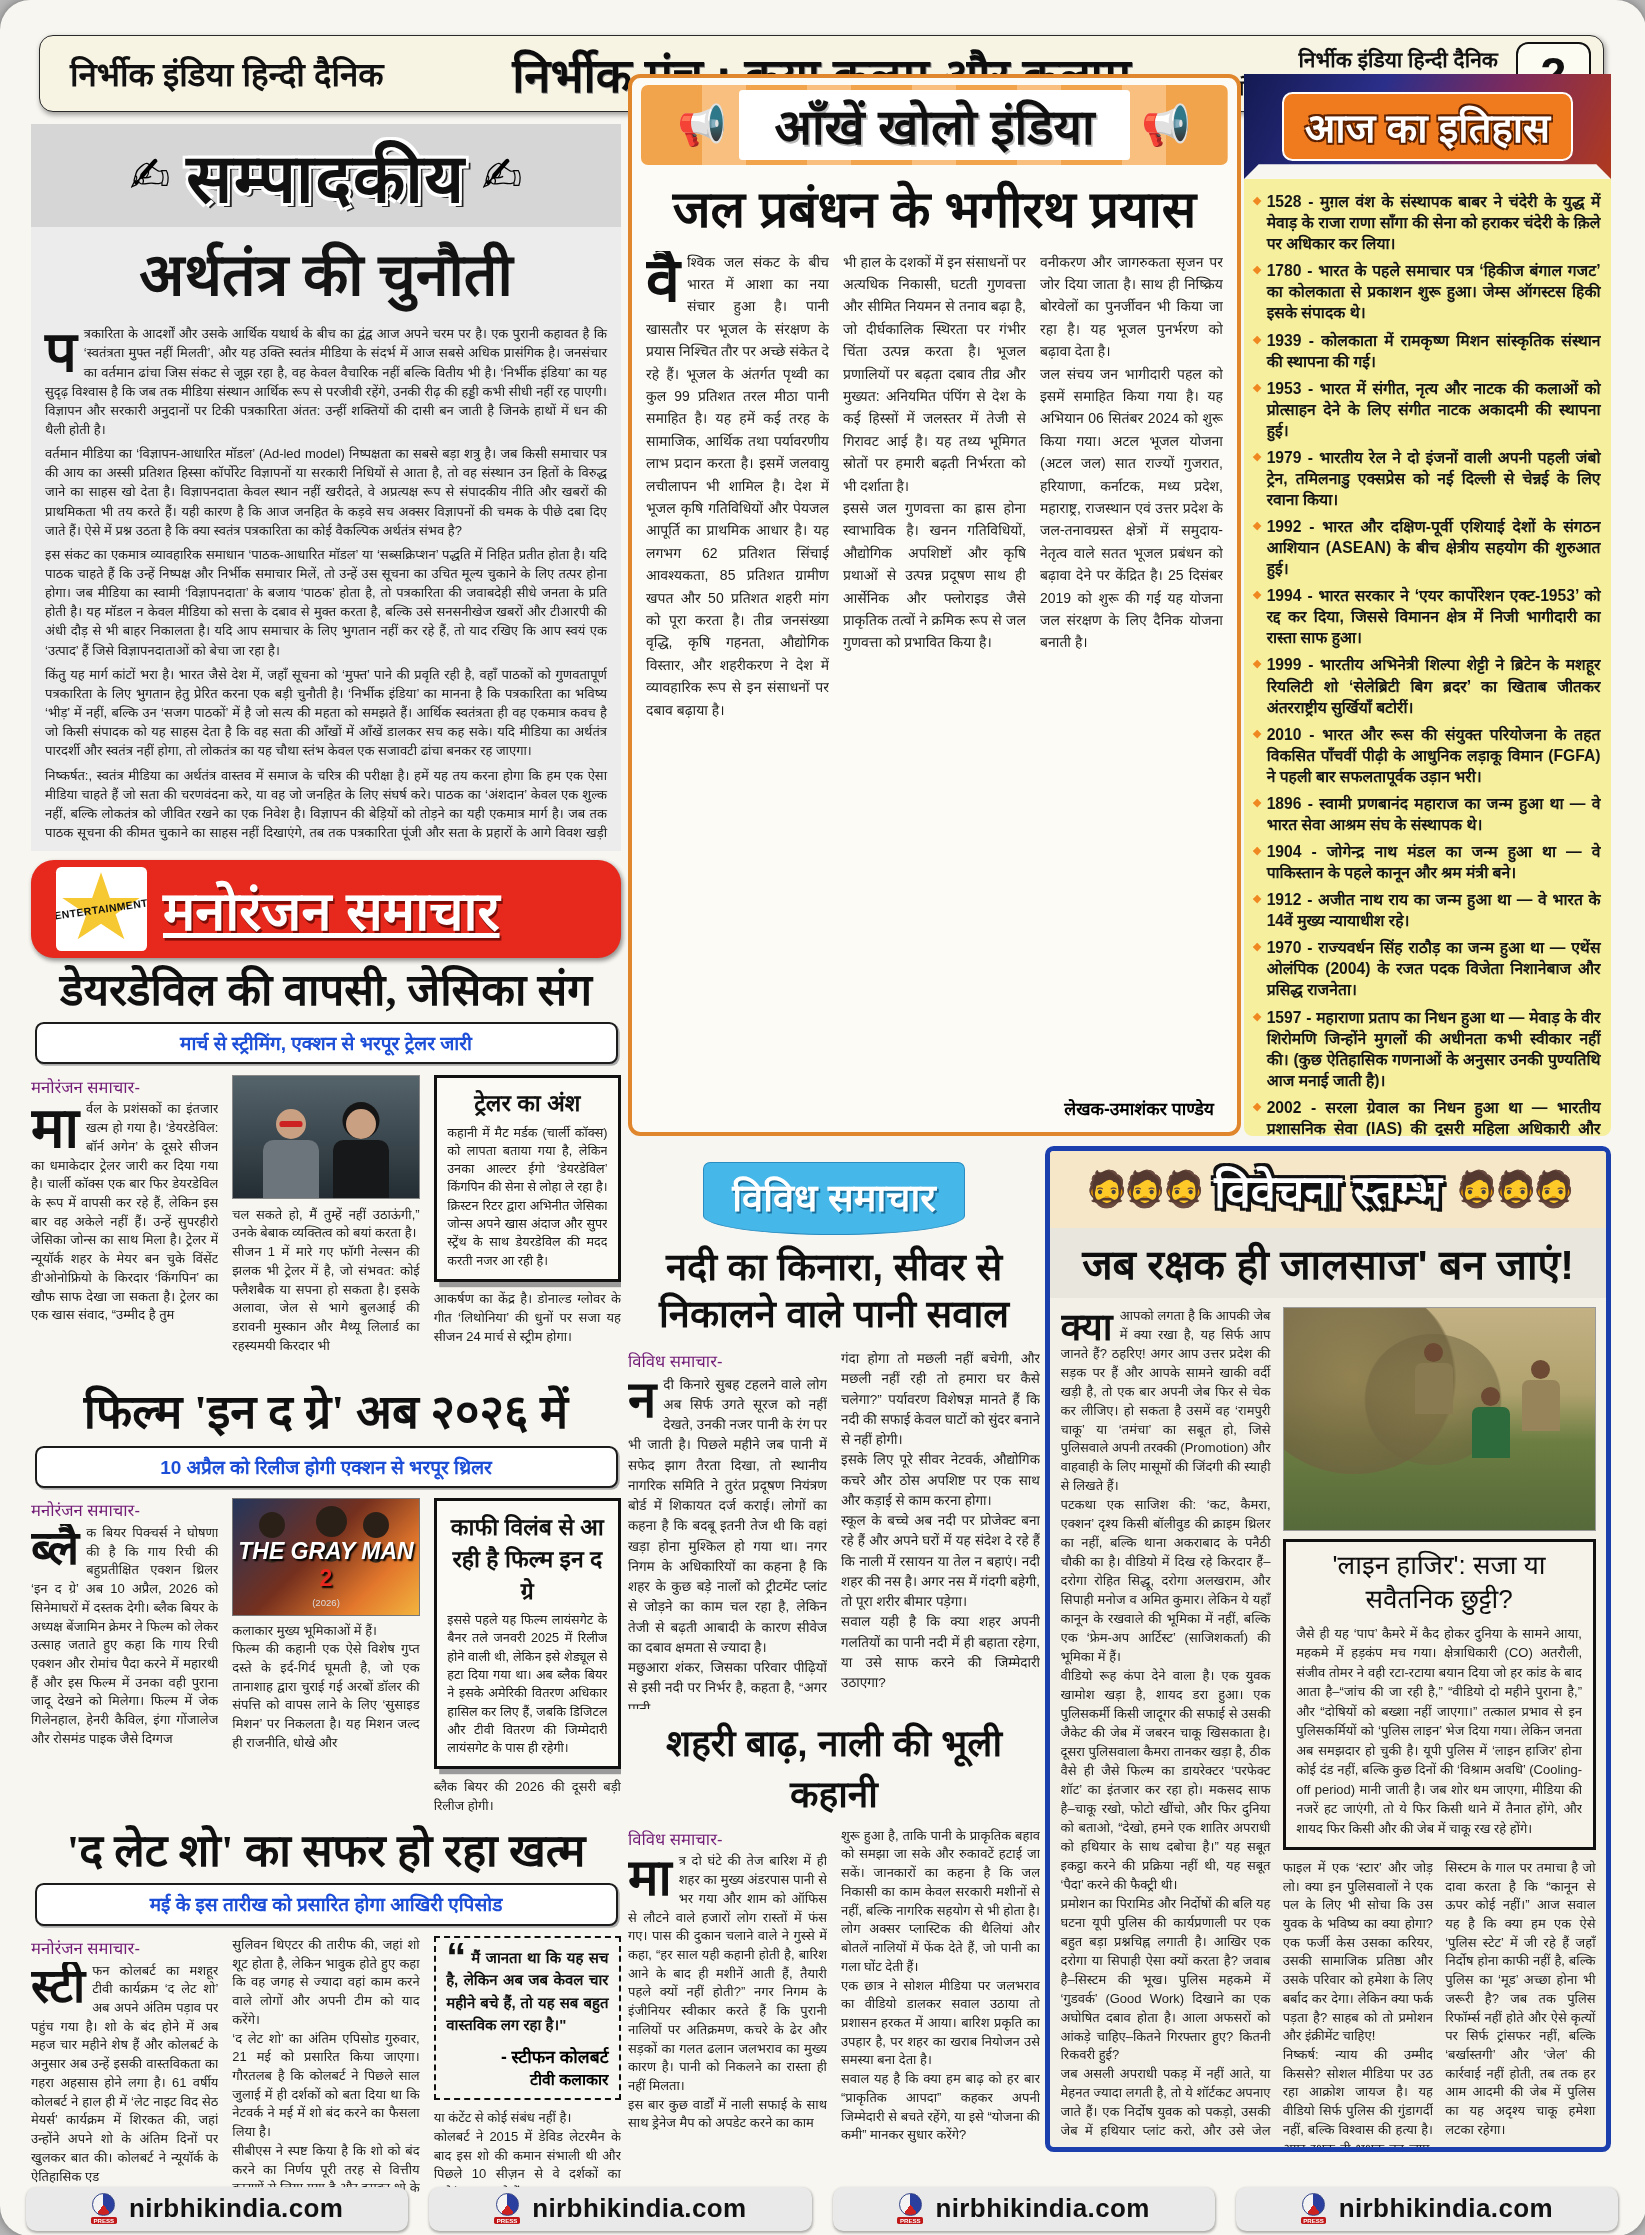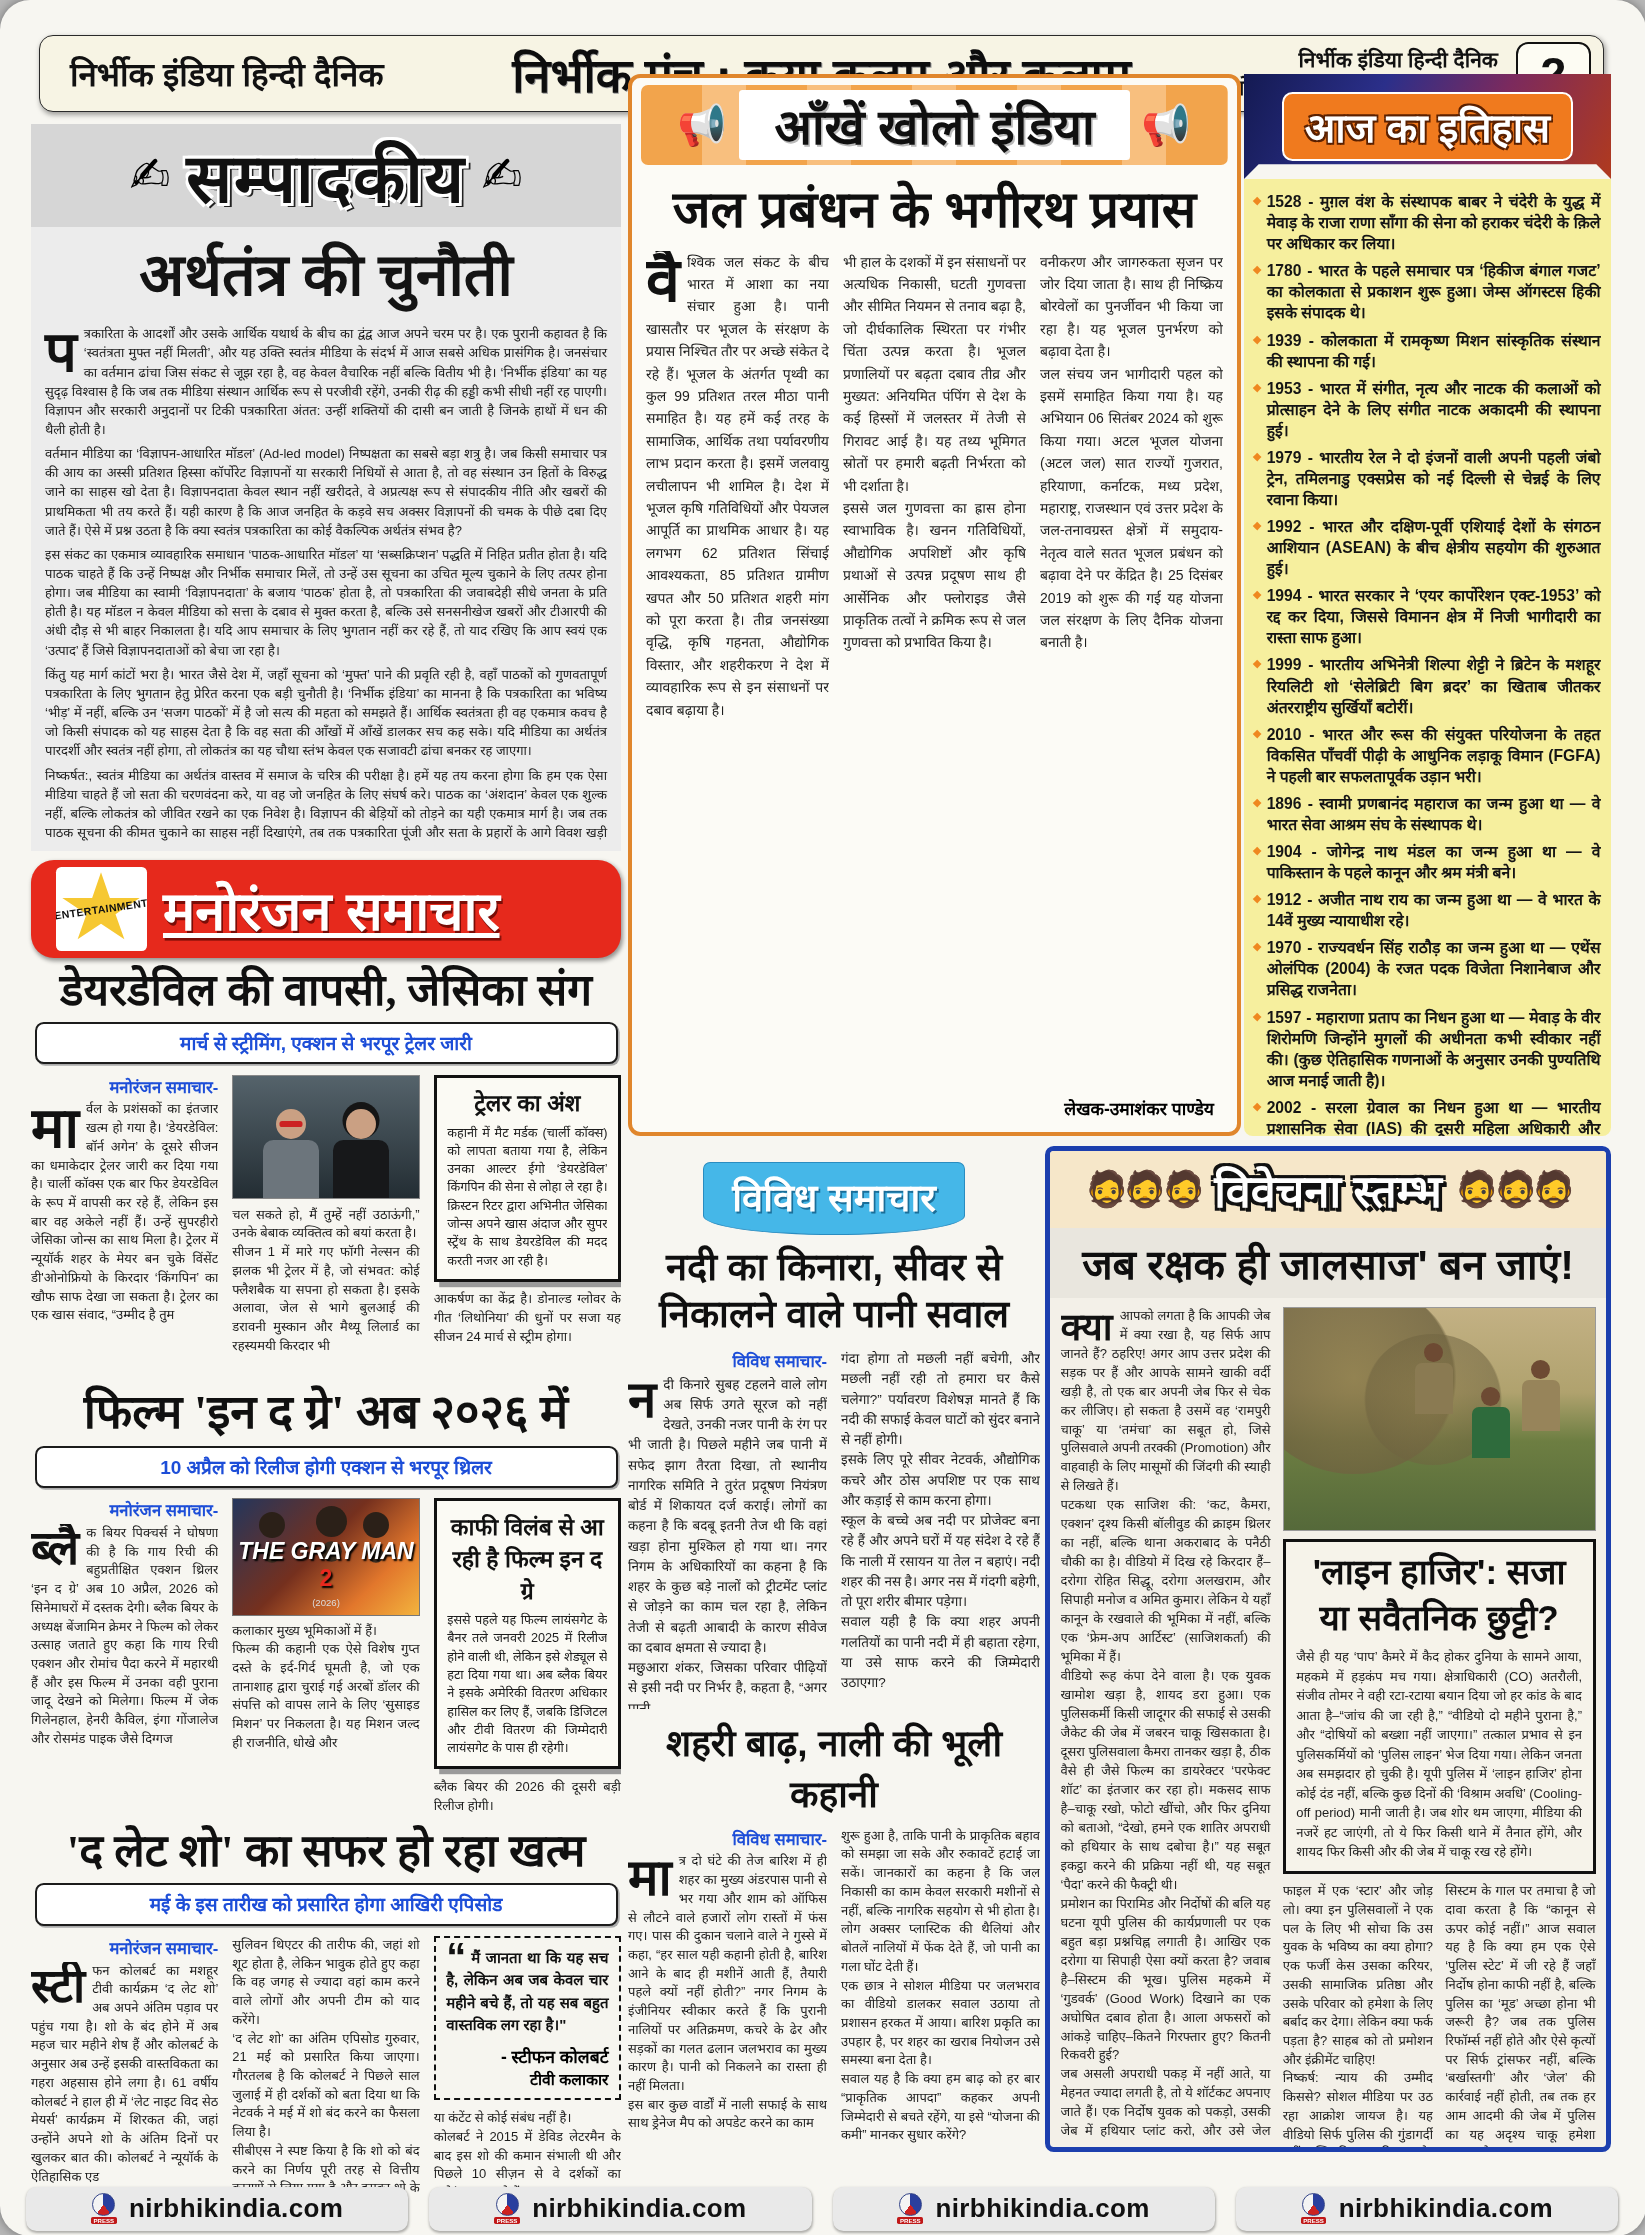--- a/index.html
+++ b/index.html
@@ -39,21 +39,21 @@
   .ent-star { position:absolute; inset:5.2px; background:#f6c832; clip-path:polygon(50% 0,61% 35%,98% 35%,68% 57%,79% 91%,50% 70%,21% 91%,32% 57%,2% 35%,39% 35%); }
   .ent-burst span { position:relative; font-size:10.5px; font-weight:800; color:#111; transform:rotate(-8deg); letter-spacing:0.4px; }
   .ent-banner .ent-title { flex:1; text-align:center; color:#fff; font-size:54px; font-weight:800; text-shadow:1.7px 2.6px 0 #7a0d07;text-decoration:underline; }
   .art-headline { font-size:44px; font-weight:800; color:#101010; text-align:center; line-height:1.1; margin:3.5px 0 7px; }
   .art-headline.serif { font-family:"Liberation Serif","DejaVu Serif",serif; }
   .subhead-box { border:2.6px solid #1c1c1c; border-radius:8.7px; background:#fff; text-align:center; font-size:19px; font-weight:700;
                  color:#1d4ed8; padding:6.1px 3.5px; margin:0 3.5px 10.5px; box-shadow:1.7px 1.7px 0 #aaa; }
   .row { display:flex; gap:14px; overflow:hidden; }
   .col { flex:1 1 0; min-width:0; }
   .body-text { font-size:13px; line-height:1.44; color:#1d1d1d; text-align:justify; white-space:pre-line; overflow:hidden; }
-  .byline { font-weight:700; text-align:right; font-size:16.6px; color:#1d4ed8; margin-bottom:2.6px; }
+  .byline { font-weight:400; font-size:16.6px; color:#701a75; margin-bottom:2.6px; }
   .dd-row { height:307px; margin-bottom:5.2px; }
   .dd-photo { position:relative; height:124px; border:0.9px solid #888; margin-bottom:7px; background:linear-gradient(180deg,#55636b,#232d33); overflow:hidden; }
   .fig { position:absolute; bottom:-3.5px; }
   .head { width:30px; height:30px; border-radius:50%; margin:0 auto 1.7px; }
   .torso { width:56px; height:61px; border-radius:10.5px 10.5px 0 0; }
   .glasses { position:absolute; top:12.2px; left:50%; transform:translateX(-50%); width:23px; height:6.1px; background:#c22; border-radius:2.6px; }
   .info-box { border:3.5px solid #111; background:#fbfaf4; box-shadow:5.2px 5.2px 0 #9a9a9a; padding:8.7px 10.5px; }
   .info-box h4 { font-size:23px; font-weight:800; text-align:center; margin-bottom:5.2px; color:#111; }
   .info-box .body-text { font-size:12.7px; }
   .tail { margin-top:8.7px; }
@@ -120,21 +120,21 @@
   .vch-left { flex:0 0 210px; height:830px; overflow:hidden; }
   .vch-left .body-text { font-size:13px; line-height:1.46; }
   .vch-right { flex:1; min-width:0; }
   .police-photo { position:relative; height:224px; border:0.9px solid #999; overflow:hidden;
         background:linear-gradient(180deg,#c3b184 0%,#b0a26e 38%,#6d7e42 60%,#55693a 100%); }
   .police-photo .bush { position:absolute; border-radius:50%; background:radial-gradient(circle,#8a7a4a 0%,#6f6340 70%,transparent 72%); opacity:.8; }
   .pol { position:absolute; }
   .pol .head { width:19px; height:19px; background:#6d4a33; }
   .pol .torso { width:38px; height:51px; }
   .hajir-box { border:3.5px solid #111; background:#f6f3ea; margin-top:8.7px; padding:7px 10.5px 8.7px; }
-  .hajir-title { font-size:35px; font-weight:700; text-align:center; line-height:1.3; color:#0e0e0e; margin-bottom:7px; }
+  .hajir-title { font-size:26px; font-weight:400; text-align:center; line-height:1.3; color:#0e0e0e; margin-bottom:7px; }
   .hajir-box .body-text { font-size:13px; line-height:1.5; }
   .vch-cols { display:flex; gap:12.2px; margin-top:8.7px; height:376px; overflow:hidden; }
 
   
   .footer { position:absolute; left:26px; right:28px; bottom:5.2px; height:44px; display:flex; justify-content:space-between; gap:21px; }
   .chip { flex:1 1 0; background:#e9e9e9; border-radius:10.5px; display:flex; align-items:center; justify-content:center; gap:12.2px;
           box-shadow:0.9px 1.7px 2.6px rgba(0,0,0,.3); cursor:pointer; }
   .chip-logo { display:flex; flex-direction:column; align-items:center; }
   .chip-circle { width:23px; height:23px; border-radius:50%; border:1.7px solid #334488; background:conic-gradient(#2a3f9e 0 40%, #cc2222 40% 60%, #f4f4f4 60% 100%); }
   .chip-press { background:#c01818; color:#fff; font-size:6.1px; font-weight:700; padding:0 2.6px; border-radius:1.7px; margin-top:0.9px; }

